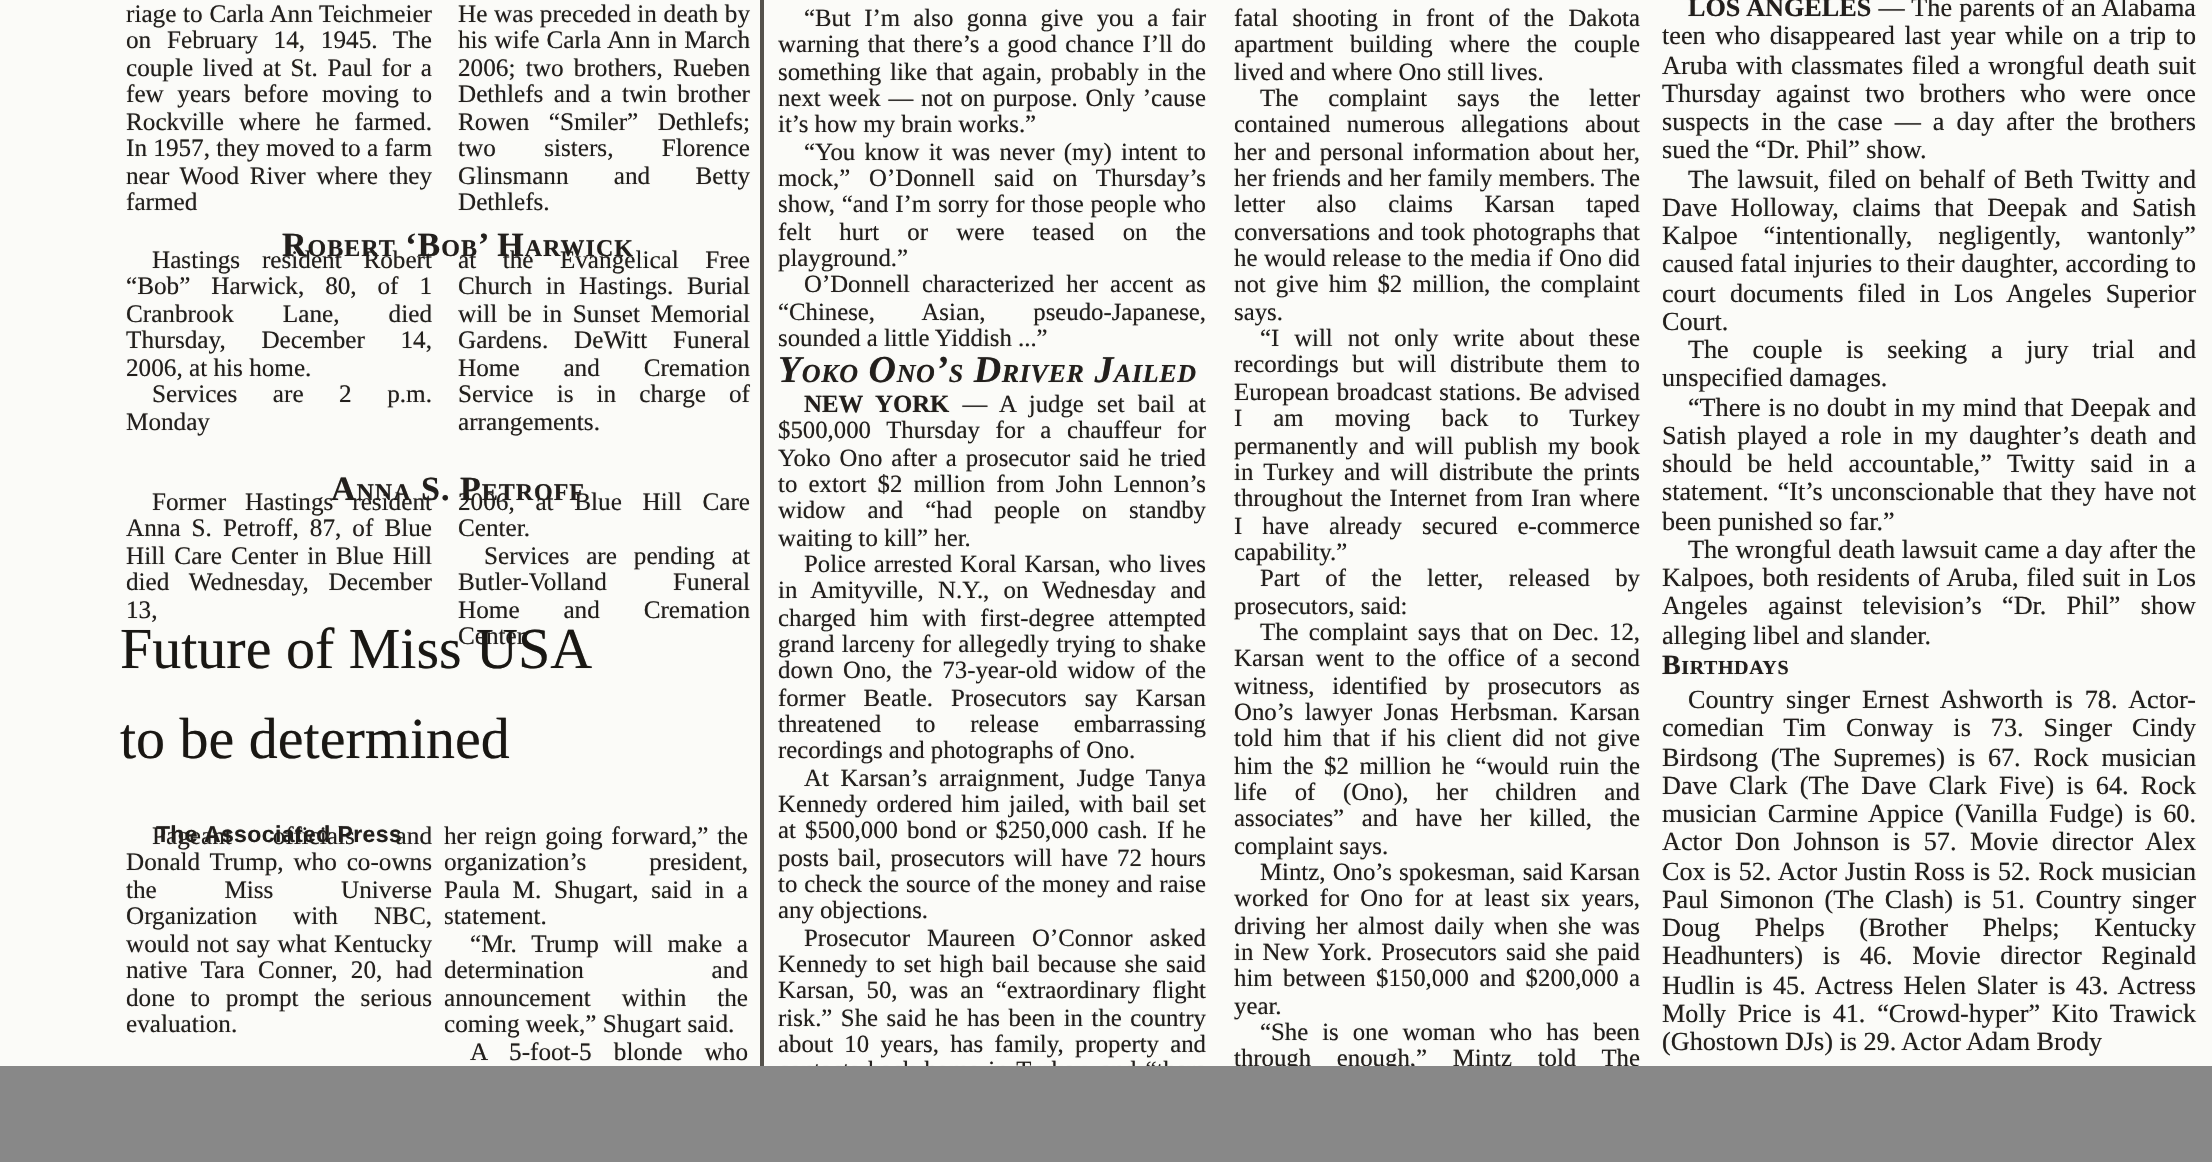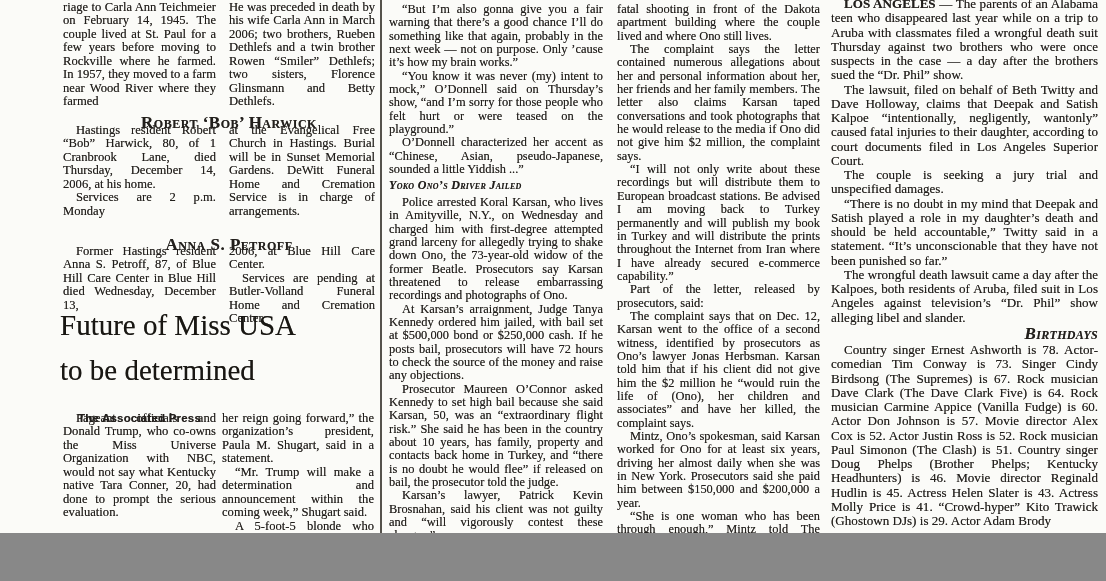--- a/index.html
+++ b/index.html
@@ -21,26 +21,26 @@
   .wide{font-size:13.1px;line-height:14.25px;}
   .para{margin:0;text-align:justify;}
   .para.indent{text-indent:13px;}
   .para.stretch{text-align-last:justify;}
   b.dateline{font-weight:bold;}
   .sec-title{
     margin:14px;font-size:17px;font-weight:bold;font-variant:small-caps;
     letter-spacing:.5px;text-align:center;
   }
   .people-header{
-    margin:3px 0 3px 0;font-size:12px;font-weight:bold;font-style:italic;
+    margin:3px 0 3px 0;font-size:19px;font-weight:bold;font-style:italic;
     font-variant:small-caps;letter-spacing:.3px;text-align:left;
   }
   .bday-header{
-    margin:2px 0 2px 0;font-size:17px;font-weight:bold;font-style:italic;
-    font-variant:small-caps;letter-spacing:.3px;text-align:right;
+    margin:2px 0 2px 0;font-size:14px;font-weight:bold;
+    font-variant:small-caps;letter-spacing:.3px;text-align:left;
   }
   .headline{margin:0;font-size:29px;line-height:45px;font-weight:400;color:#191713;}
   .byline{
     font-family:"Liberation Sans","DejaVu Sans",sans-serif;
     font-weight:bold;font-size:11.5px;text-align:center;letter-spacing:.2px;margin-top:15px;
   }
   .vrule{position:absolute;left:380px;top:0;width:2px;height:581px;background:var(--rule);}
 
   
   #obitContLeft{left:63px;top:1px;width:153px;}
@@ -106,20 +106,21 @@
     </section>
 
   <section class="col gossip" id="colC">
     <div>
         <p class="para indent">“But I’m also gonna give you a fair warning that there’s a good chance I’ll do something like that again, probably in the next week — not on purpose. Only ’cause it’s how my brain works.”</p>
         <p class="para indent">“You know it was never (my) intent to mock,” O’Donnell said on Thursday’s show, “and I’m sorry for those people who felt hurt or were teased on the playground.”</p>
         <p class="para indent">O’Donnell characterized her accent as “Chinese, Asian, pseudo-Japanese, sounded a little Yiddish ...”</p>
       </div>
     <h3 class="people-header">Yoko Ono’s Driver Jailed</h3>
     <div>
+        <p class="para indent"><b class="dateline">NEW YORK </b>— A judge set bail at $500,000 Thursday for a chauffeur for Yoko Ono after a prosecutor said he tried to extort $2 million from John Lennon’s widow and “had people on standby waiting to kill” her.</p>
         <p class="para indent">Police arrested Koral Karsan, who lives in Amityville, N.Y., on Wednesday and charged him with first-degree attempted grand larceny for allegedly trying to shake down Ono, the 73-year-old widow of the former Beatle. Prosecutors say Karsan threatened to release embarrassing recordings and photographs of Ono.</p>
         <p class="para indent">At Karsan’s arraignment, Judge Tanya Kennedy ordered him jailed, with bail set at $500,000 bond or $250,000 cash. If he posts bail, prosecutors will have 72 hours to check the source of the money and raise any objections.</p>
         <p class="para indent">Prosecutor Maureen O’Connor asked Kennedy to set high bail because she said Karsan, 50, was an “extraordinary flight risk.” She said he has been in the country about 10 years, has family, property and contacts back home in Turkey, and “there is no doubt he would flee” if released on bail, the prosecutor told the judge.</p>
         <p class="para indent">Karsan’s lawyer, Patrick Kevin Brosnahan, said his client was not guilty and “will vigorously contest these charges.”</p>
       </div>
   </section>
 
   <section class="col gossip" id="colD">
       <p class="para">fatal shooting in front of the Dakota apartment building where the couple lived and where Ono still lives.</p>
       <p class="para indent">The complaint says the letter contained numerous allegations about her and personal information about her, her friends and her family members. The letter also claims Karsan taped conversations and took photographs that he would release to the media if Ono did not give him $2 million, the complaint says.</p>

